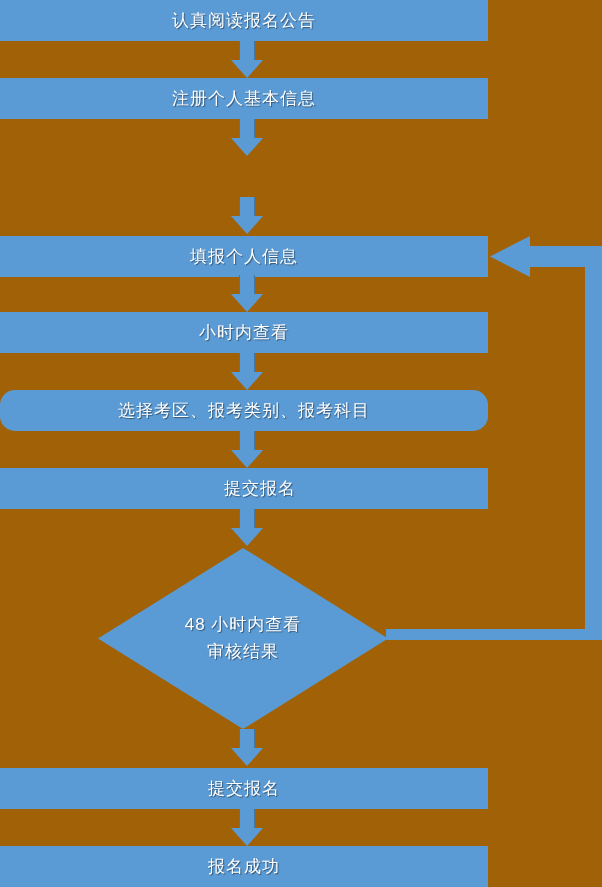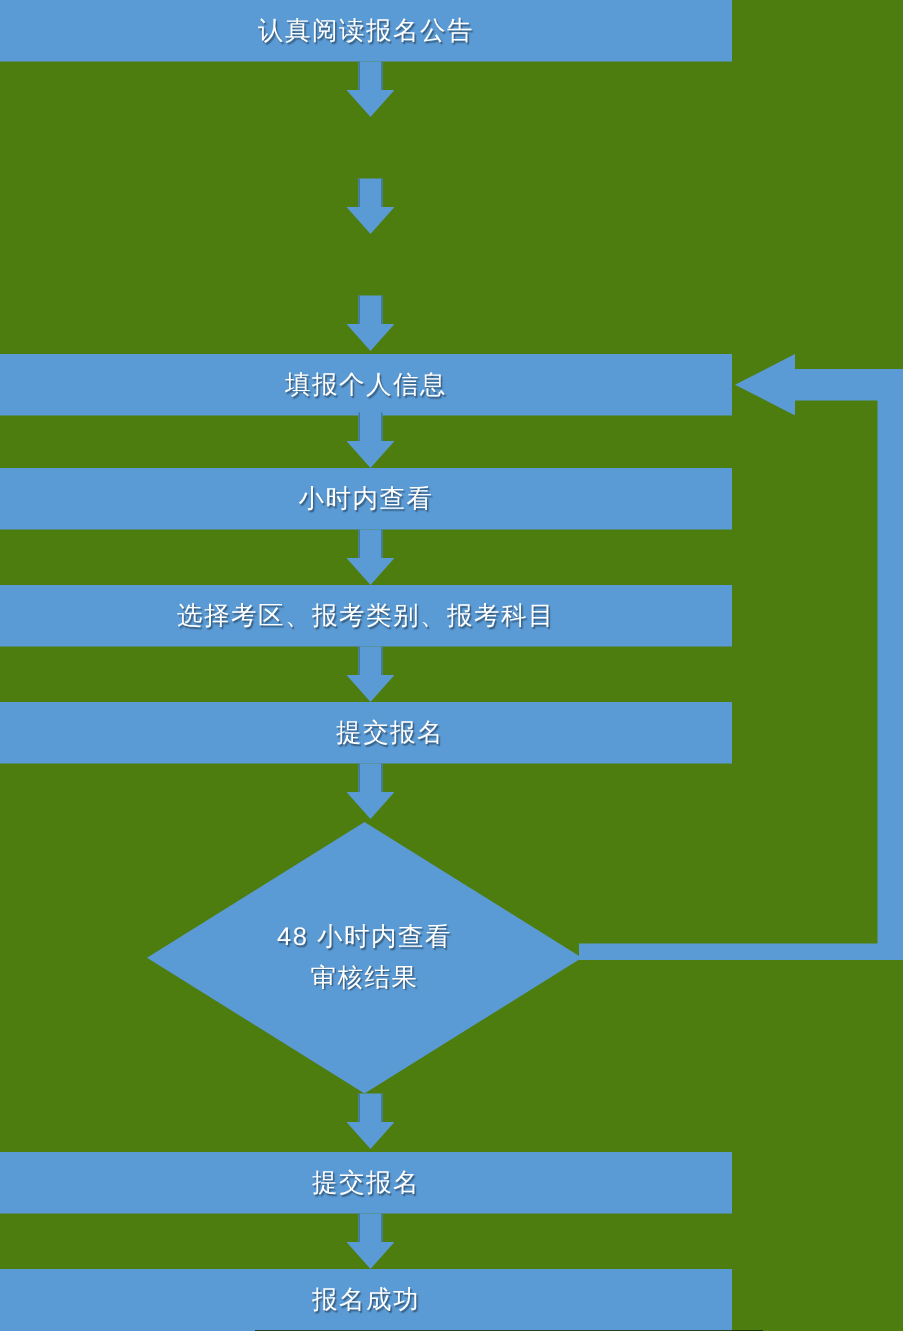--- a/index.html
+++ b/index.html
@@ -4,21 +4,21 @@
 <style>
   html, body {
     margin: 0;
     padding: 0;
     background: #000000;
   }
   #canvas {
     position: relative;
     width: 602px;
     height: 887px;
-    background: #4d7c0f;
+    background: #a16207;
     overflow: hidden;
     font-family: "Liberation Sans", "DejaVu Sans", sans-serif;
   }
   .node {
     position: absolute;
     background: #5B9BD5;
     color: #FFFFFF;
     display: flex;
     align-items: center;
     justify-content: center;
@@ -129,20 +129,23 @@
 <div id="canvas">
 
   <div class="node proc" style="top:0px;">
     <span>认真阅读报名公告</span>
   </div>
   <div class="arrow-down" style="top:41px;">
     <div class="shaft"></div>
     <div class="head"></div>
   </div>
 
+  <div class="node proc" style="top:78px;">
+    <span>注册个人基本信息</span>
+  </div>
   <div class="arrow-down" style="top:119px;">
     <div class="shaft"></div>
     <div class="head"></div>
   </div>
 
   <div class="arrow-down" style="top:197px;">
     <div class="shaft"></div>
     <div class="head"></div>
   </div>
 
@@ -155,21 +158,21 @@
   </div>
 
   <div class="node proc" style="top:312px;">
     <span>小时内查看</span>
   </div>
   <div class="arrow-down" style="top:353px;">
     <div class="shaft"></div>
     <div class="head"></div>
   </div>
 
-  <div class="node proc" style="top:390px;">
+  <div class="node proc" style="top:390px;border-radius:15px;">
     <span>选择考区、报考类别、报考科目</span>
   </div>
   <div class="arrow-down" style="top:431px;">
     <div class="shaft"></div>
     <div class="head"></div>
   </div>
 
   <div class="node proc" style="top:468px;padding-left:32px;">
     <span>提交报名</span>
   </div>

